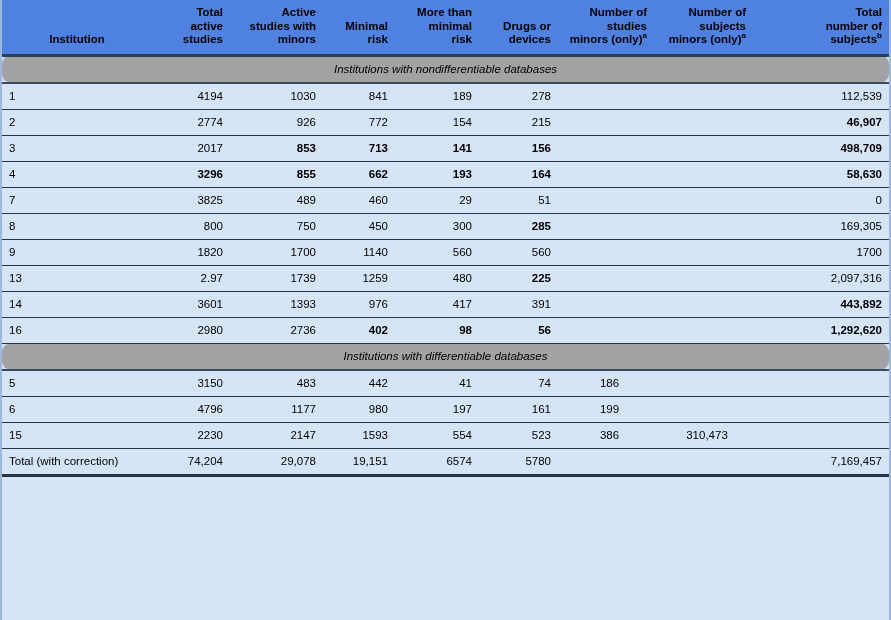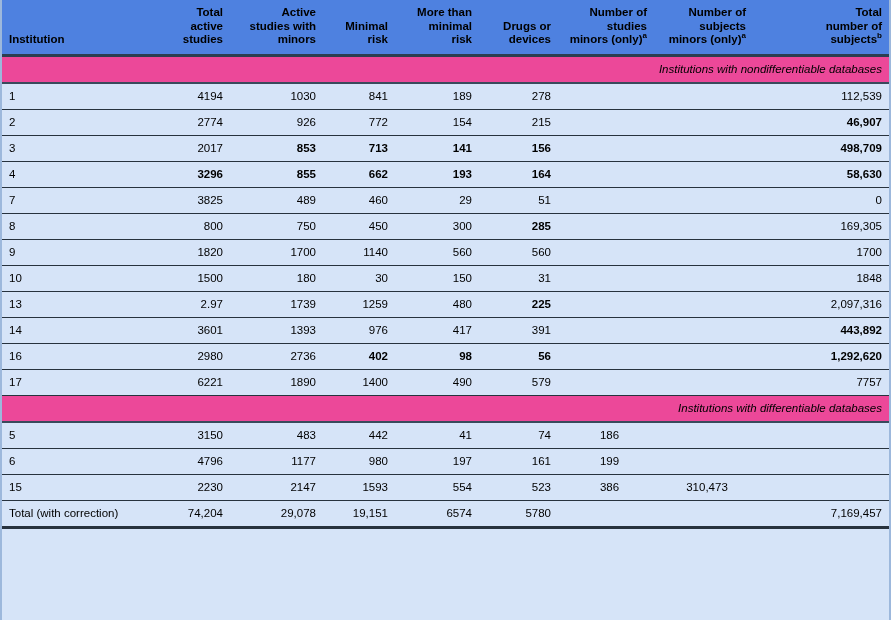--- a/index.html
+++ b/index.html
@@ -36,38 +36,39 @@
   }
   thead th {
     vertical-align: bottom;
     padding: 6px 7px 7px 7px;
     font-weight: bold;
     font-size: 11.5px;
     line-height: 13.5px;
     color: #000000;
     border: none;
   }
-  thead th.h-left { text-align: left; margin-left: 20px; }
+  thead th.h-left { text-align: center; margin-left: 20px; }
   thead th.h-right { text-align: right; }
   thead tr.header-row th { border-bottom: 3px solid #2c3e50; }
   .sup {
     font-size: 8px;
     vertical-align: super;
     line-height: 0;
   }
 
   
   tr.section-row td {
     font-style: italic;
     font-weight: normal;
     font-size: 11.5px;
-    text-align: right;
+    text-align: center;
     padding: 5px 7px 5px 7px;
     border-bottom: 2px solid #3a4a5c;
-    background: #ec4899;
+    background: #a3a3a3;
+    border-radius: 9px;
   }
 
   
   tbody td {
     padding: 5px 7px 5px 7px;
     border-bottom: 1.5px solid #27323e;
     background: #d6e4f8;
     white-space: nowrap;
     height: 15px;
   }
@@ -186,31 +187,20 @@
           <td class="c-num">1820</td>
           <td class="c-num">1700</td>
           <td class="c-num">1140</td>
           <td class="c-num">560</td>
           <td class="c-num">560</td>
           <td class="c-numleft"></td>
           <td class="c-numleft"></td>
           <td class="c-num">1700</td>
         </tr>
         <tr>
-          <td class="c-inst">10</td>
-          <td class="c-num">1500</td>
-          <td class="c-num">180</td>
-          <td class="c-num">30</td>
-          <td class="c-num">150</td>
-          <td class="c-num">31</td>
-          <td class="c-numleft"></td>
-          <td class="c-numleft"></td>
-          <td class="c-num">1848</td>
-        </tr>
-        <tr>
           <td class="c-inst">13</td>
           <td class="c-num">2.97</td>
           <td class="c-num">1739</td>
           <td class="c-num">1259</td>
           <td class="c-num">480</td>
           <td class="c-num b">225</td>
           <td class="c-numleft"></td>
           <td class="c-numleft"></td>
           <td class="c-num">2,097,316</td>
         </tr>
@@ -228,31 +218,20 @@
         <tr>
           <td class="c-inst">16</td>
           <td class="c-num">2980</td>
           <td class="c-num">2736</td>
           <td class="c-num b">402</td>
           <td class="c-num b">98</td>
           <td class="c-num b">56</td>
           <td class="c-numleft"></td>
           <td class="c-numleft"></td>
           <td class="c-num b">1,292,620</td>
-        </tr>
-        <tr>
-          <td class="c-inst">17</td>
-          <td class="c-num">6221</td>
-          <td class="c-num">1890</td>
-          <td class="c-num">1400</td>
-          <td class="c-num">490</td>
-          <td class="c-num">579</td>
-          <td class="c-numleft"></td>
-          <td class="c-numleft"></td>
-          <td class="c-num">7757</td>
         </tr>
         <tr class="section-row">
           <td colspan="9">Institutions with differentiable databases</td>
         </tr>
         <tr>
           <td class="c-inst">5</td>
           <td class="c-num">3150</td>
           <td class="c-num">483</td>
           <td class="c-num">442</td>
           <td class="c-num">41</td>

